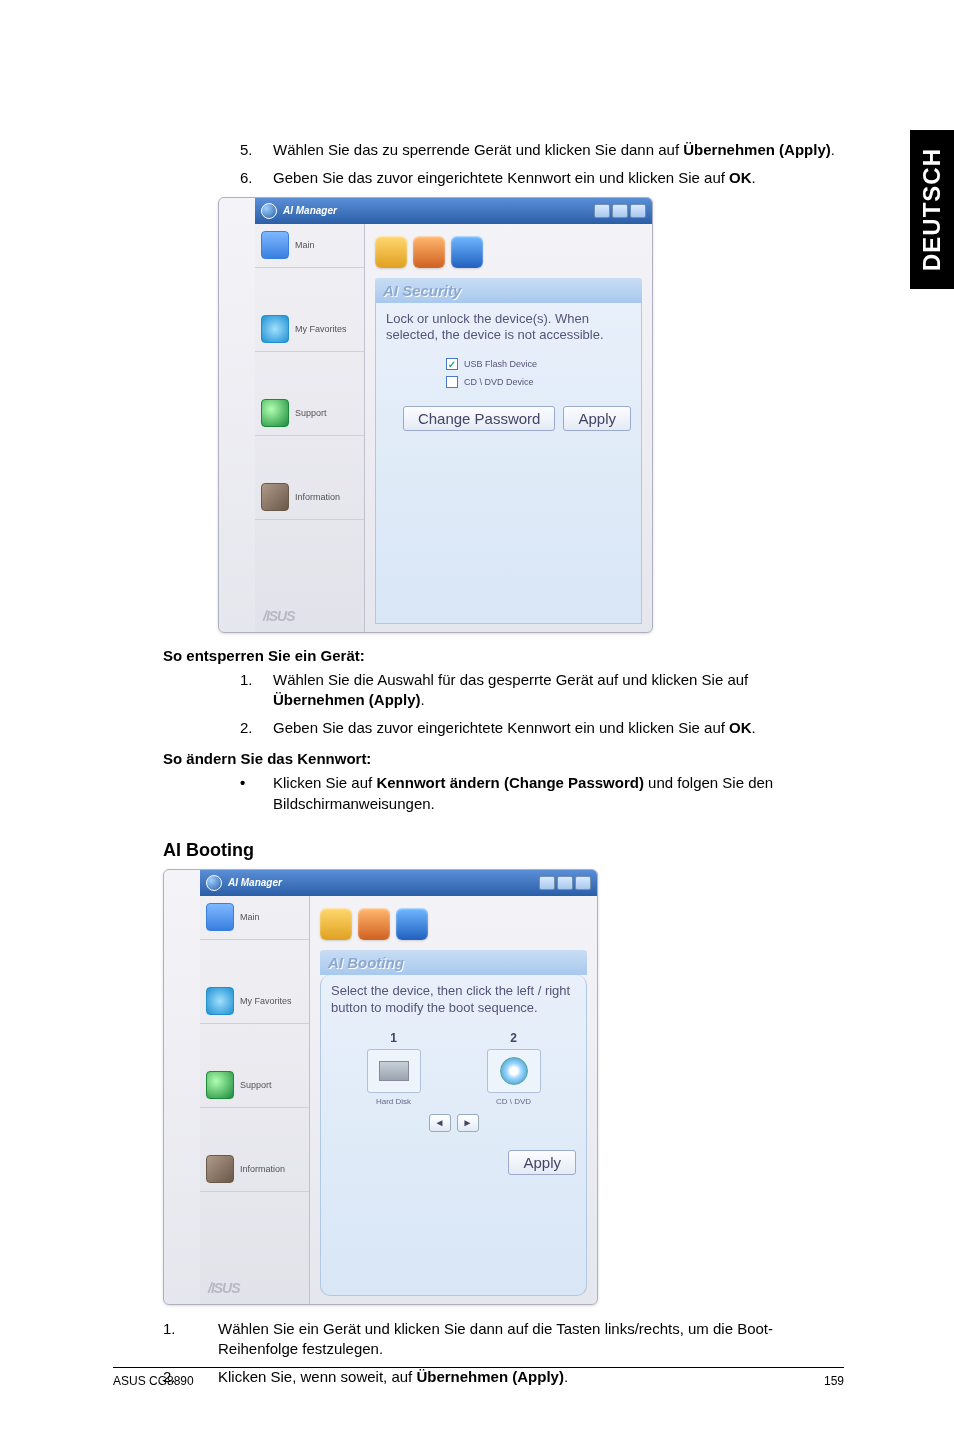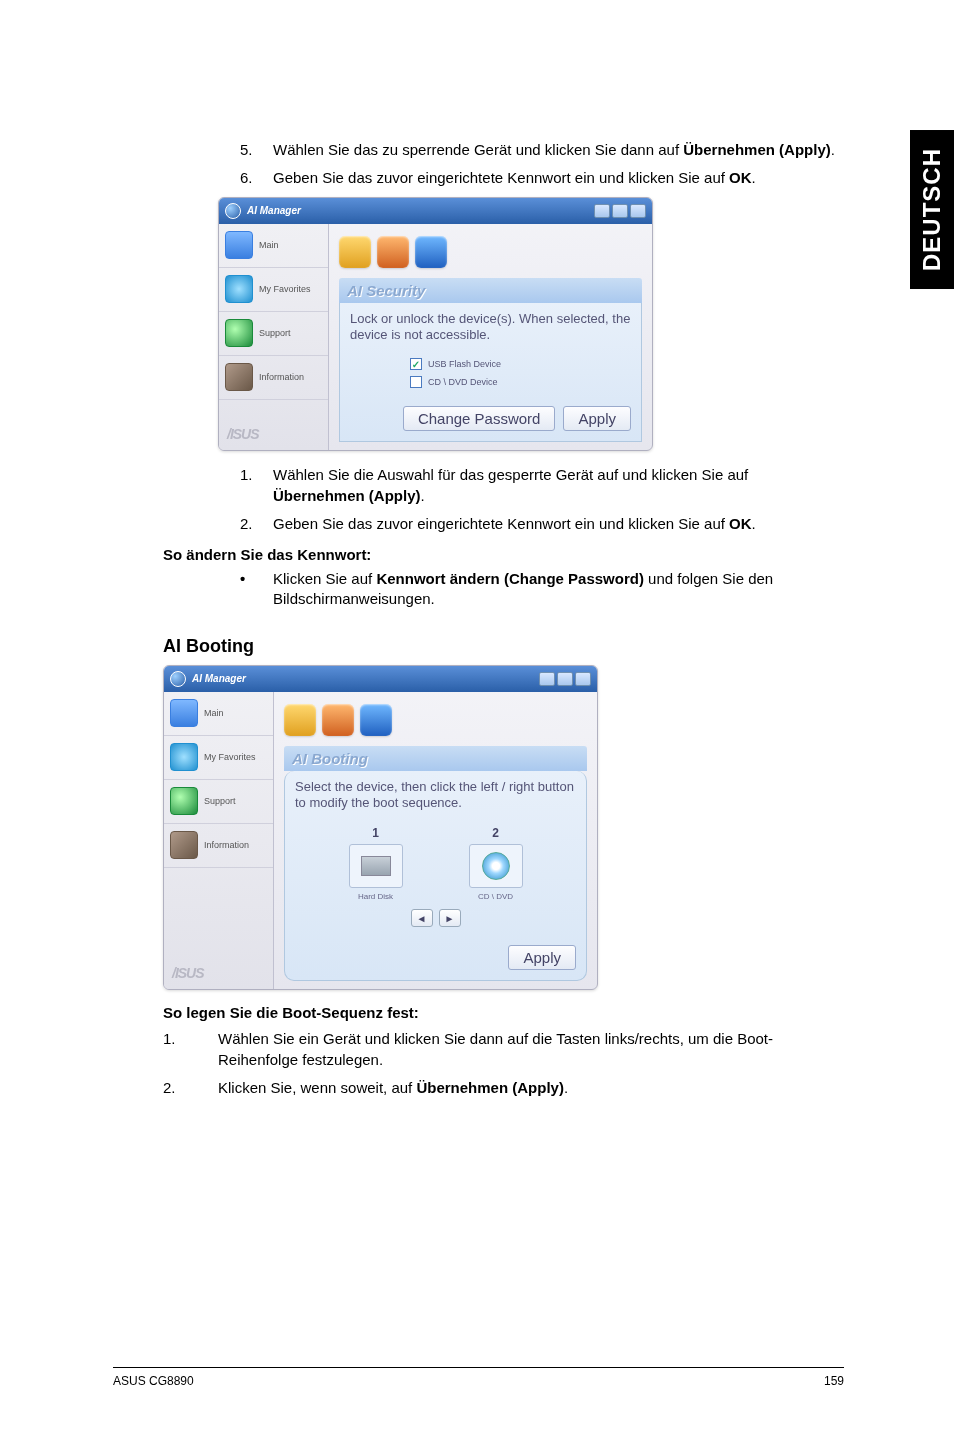--- a/index.html
+++ b/index.html
@@ -75,20 +75,21 @@
   
   .ai-window {
     width: 435px;
     margin: 8px 0 14px 55px;
     border: 1px solid #b0b0c0;
     border-radius: 6px;
     overflow: hidden;
     font-size: 10px;
     background: linear-gradient(#f4f4f8, #e6e6ee);
     box-shadow: 0 1px 3px rgba(0,0,0,0.15);
+    padding-left: 36px;
   }
   .ai-titlebar {
     height: 26px;
     background: linear-gradient(#5a8fd8, #2a5fa8);
     color: #fff;
     display: flex;
     align-items: center;
     padding: 0 6px;
     font-style: italic;
     font-weight: bold;
@@ -108,20 +109,21 @@
     border: 1px solid #7090b0;
     border-radius: 2px;
   }
   .ai-body { display: flex; }
   .ai-sidebar {
     width: 110px;
     background: linear-gradient(#f0f0f4,#e2e2ea);
     border-right: 1px solid #c0c0d0;
     display: flex;
     flex-direction: column;
+    gap: 40px;
   }
   .ai-tab {
     height: 44px;
     border-bottom: 1px solid #d0d0dc;
     display: flex;
     align-items: center;
     gap: 6px;
     padding: 0 6px;
     color: #555;
     font-size: 9px;
@@ -295,20 +297,21 @@
           <div class="ai-btnrow">
             <div class="ai-btn">Change Password</div>
             <div class="ai-btn">Apply</div>
           </div>
         </div>
       </div>
     </div>
   </div>
 
   <div class="indent">
+    <div class="h-bold">So entsperren Sie ein Gerät:</div>
     <div class="ol-step">
       <div class="num">1.</div>
       <div class="txt"><span>Wählen Sie die Auswahl für das gesperrte Gerät auf und klicken Sie auf </span><b>Übernehmen (Apply)</b><span>.</span></div>
     </div>
     <div class="ol-step">
       <div class="num">2.</div>
       <div class="txt"><span>Geben Sie das zuvor eingerichtete Kennwort ein und klicken Sie auf </span><b>OK</b><span>.</span></div>
     </div>
 
     <div class="h-bold">So ändern Sie das Kennwort:</div>
@@ -383,21 +386,20 @@
           </div>
           <div class="ai-btnrow">
             <div class="ai-btn">Apply</div>
           </div>
         </div>
       </div>
     </div>
   </div>
 
   <div>
-    <div class="body-text" style="font-weight:bold;">So legen Sie die Boot-Sequenz fest:</div>
     <div class="ol-step">
       <div class="num" style="padding-left:0;">1.</div>
       <div class="txt"><span>Wählen Sie ein Gerät und klicken Sie dann auf die Tasten links/rechts, um die Boot-Reihenfolge festzulegen.</span><b></b><span></span></div>
     </div>
     <div class="ol-step">
       <div class="num" style="padding-left:0;">2.</div>
       <div class="txt"><span>Klicken Sie, wenn soweit, auf </span><b>Übernehmen (Apply)</b><span>.</span></div>
     </div>
   </div>
 

